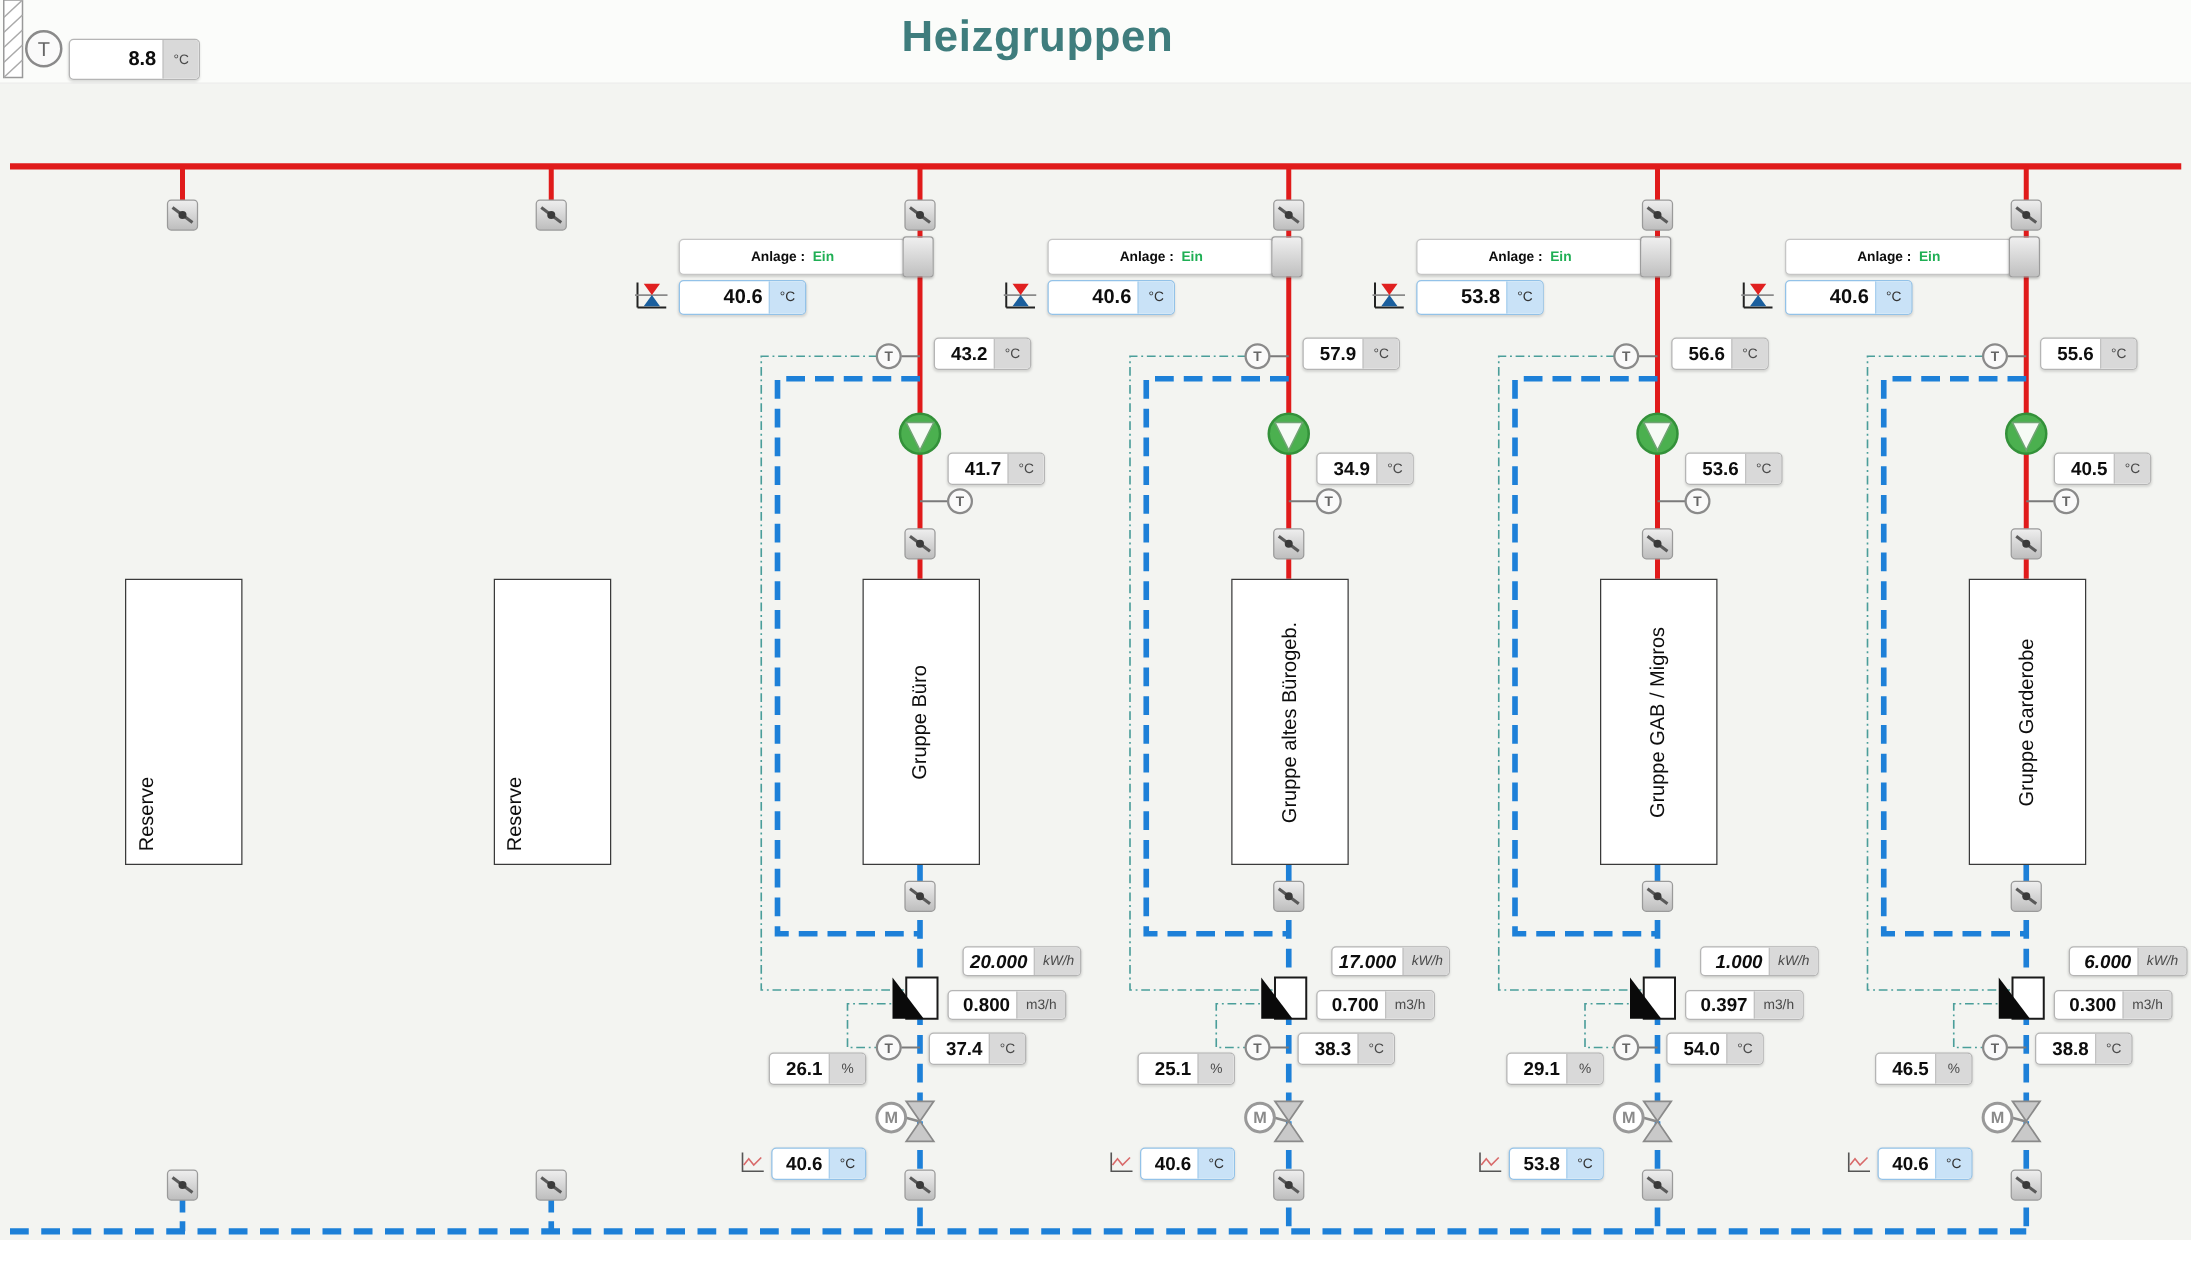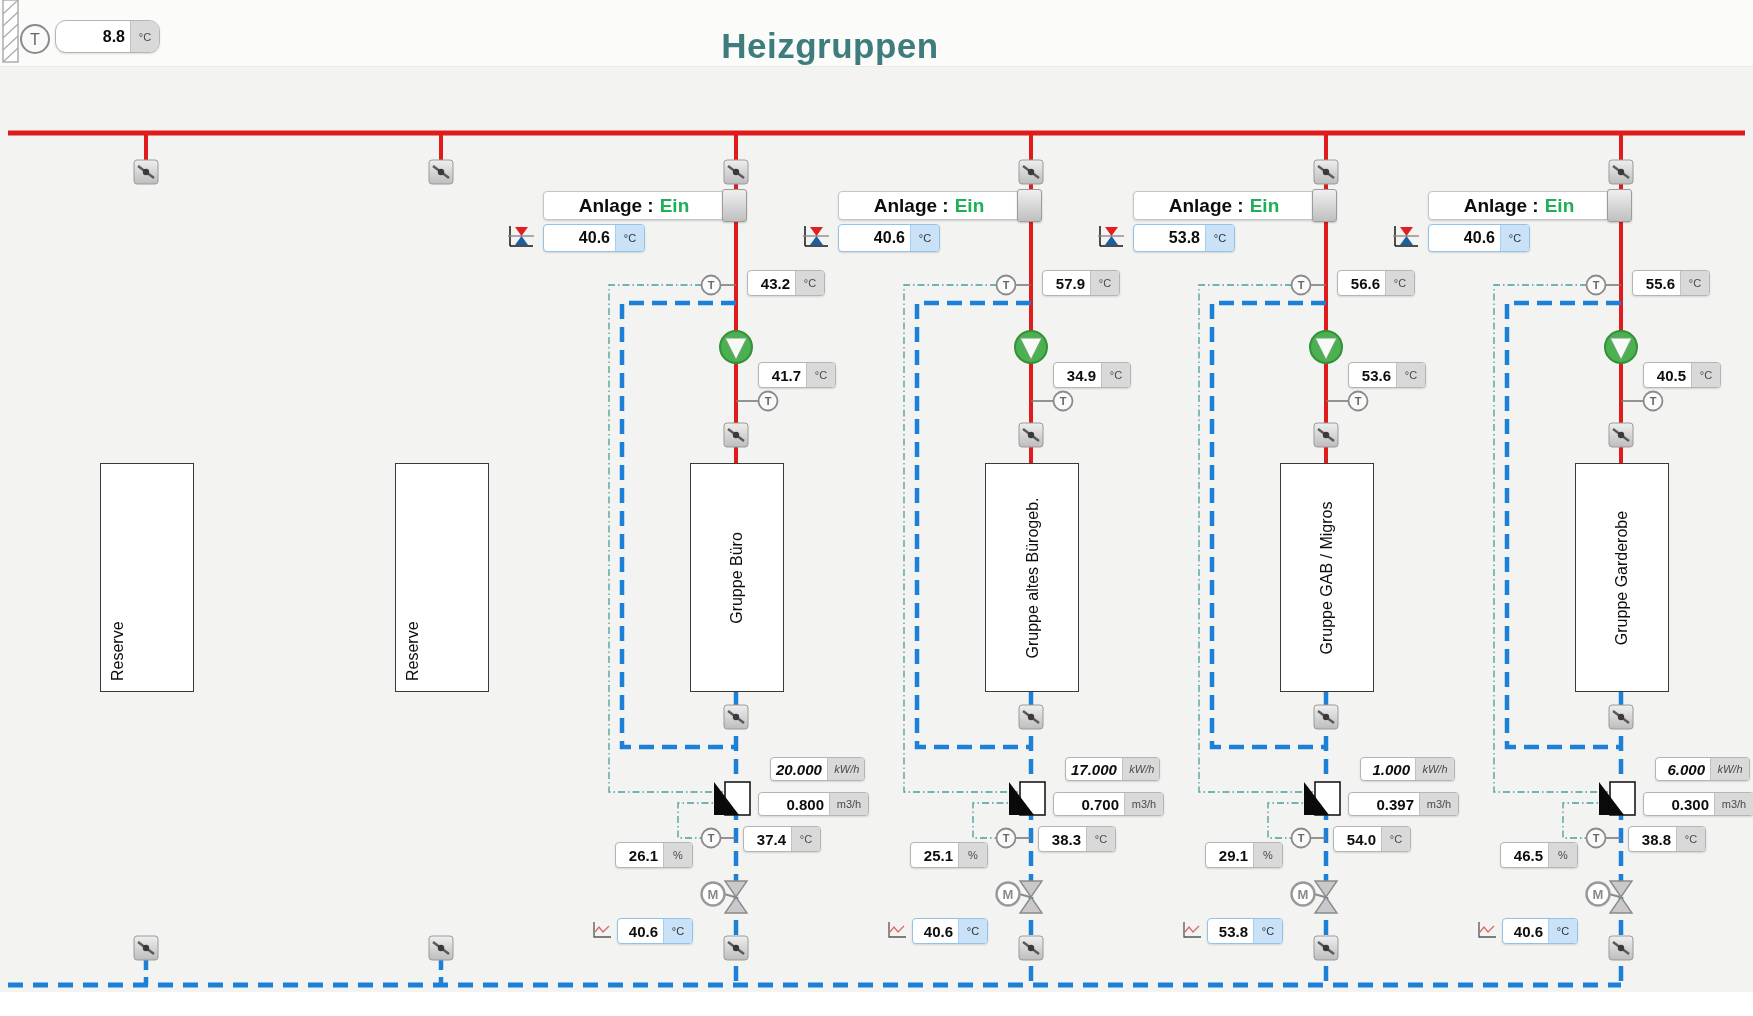--- a/index.html
+++ b/index.html
@@ -2,53 +2,53 @@
 <html style="--teal: #3f7d7d; --green: #1faf54;"><head>
 <meta charset="utf-8">
 <style>
   :root{
     --teal:#3f7d7d; --green:#1faf54; --red:#e01b1b; --blue:#1d80d8; --wire:#4a9e9a;
   }
   html,body{margin:0;padding:0;background:#e9eae7;font-family:"Liberation Sans",sans-serif;}
   #stage{position:relative;width:1753px;height:1016px;background:#f3f4f1;overflow:hidden;}
   #header-band{position:absolute;left:0;top:0;width:100%;height:66px;background:#fbfcfa;border-bottom:1px solid #ececea;}
   #bottom-band{position:absolute;left:0;bottom:0;width:100%;height:24px;background:#ffffff;}
-  #page-title{position:absolute;left:0;top:26px;width:1660px;text-align:center;font-size:35px;font-weight:bold;color:var(--teal);letter-spacing:.5px;}
+  #page-title{position:absolute;left:0;top:10px;width:1660px;text-align:center;font-size:35px;font-weight:bold;color:var(--teal);letter-spacing:.5px;}
   #pipes{position:absolute;left:0;top:0;}
   
   .vbox{position:absolute;display:flex;background:#fff;border:1px solid #b5b5b5;border-radius:4px;overflow:hidden;box-shadow:0 1px 2px rgba(0,0,0,.13);}
   .vbox .v{flex:1;display:flex;align-items:center;justify-content:flex-end;padding:0 5px;font-weight:bold;font-size:15px;color:#0d0d0d;white-space:nowrap;}
   .vbox .u{display:flex;align-items:center;justify-content:center;background:#d9d9d9;border-left:1px solid #c2c2c2;color:#4a4a4a;font-size:11px;min-width:22px;padding:0 3px;white-space:nowrap;}
   .vbox.blue{border-color:#93c2e8;}
   .vbox.blue .u{background:#c9e2f7;border-left-color:#a9cfee;color:#333;}
   
   .group{position:absolute;top:0;left:0;width:500px;height:1016px;}
   .group > *{position:absolute;}
-  .anlage-box{left:57px;top:191px;width:180px;height:27px;background:#fff;border:1px solid #c6c6c6;border-radius:4px;box-shadow:0 1px 2px rgba(0,0,0,.15);display:flex;align-items:center;justify-content:center;font-size:19px;font-weight:bold;color:#0d0d0d;}
+  .anlage-box{left:57px;top:191px;width:180px;height:27px;background:#fff;border:1px solid #c6c6c6;border-radius:4px;box-shadow:0 1px 2px rgba(0,0,0,.15);display:flex;align-items:center;justify-content:center;font-size:11px;font-weight:bold;color:#0d0d0d;}
   .anlage-state{color:var(--green);margin-left:6px;}
   .anlage-slider{left:236px;top:189px;width:23px;height:31px;border:1px solid #9c9c9c;border-radius:3px;background:linear-gradient(#efefef,#c0c0c0);box-shadow:0 1px 2px rgba(0,0,0,.2);}
   .sp-icon{left:21px;top:222px;width:28px;height:28px;}
   .sp-box{left:57px;top:224px;width:100px;height:26px;}
   .sp-box .v{font-size:16px;}
   .supply-box{left:261px;top:270px;width:76px;height:24px;}
   .mixed-box{left:272px;top:362px;width:76px;height:24px;}
   .energy-box{left:284px;top:757px;width:93px;height:22px;font-style:italic;}
-  .flow-box{left:272px;top:792px;width:93px;height:22px;padding-left:16px;}
+  .flow-box{left:272px;top:792px;width:93px;height:22px;}
   .energy-box .u,.flow-box .u{min-width:32px;}
   .return-box{left:257px;top:826px;width:76px;height:24px;}
   .pct-box{left:129px;top:842px;width:76px;height:24px;}
   .trend-icon{left:105px;top:920px;width:22px;height:20px;}
   .rsp-box{left:131px;top:918px;width:74px;height:24px;}
   .gbox{left:204px;top:463px;width:92px;height:227px;background:#fff;border:1.5px solid #3a3a3a;display:flex;align-items:center;justify-content:center;}
   .glabel{transform:rotate(-90deg);white-space:nowrap;font-size:16px;color:#0d0d0d;}
   
   .rbox{position:absolute;top:463px;width:92px;height:227px;background:#fff;border:1.5px solid #3a3a3a;}
   .rlabel{position:absolute;left:26px;bottom:10px;transform-origin:bottom left;transform:rotate(-90deg);white-space:nowrap;font-size:16px;color:#0d0d0d;}
   
-  .outdoor-box{left:55px;top:20px;width:103px;height:31px;border-radius:11px;}
+  .outdoor-box{left:55px;top:31px;width:103px;height:31px;}
   .outdoor-box .v{font-size:16px;}
 </style>
 </head>
 <body>
 
 <div id="stage">
   <div id="header-band"></div>
   <div id="bottom-band"></div>
   <svg id="pipes" width="1753" height="1016">
       <defs>

